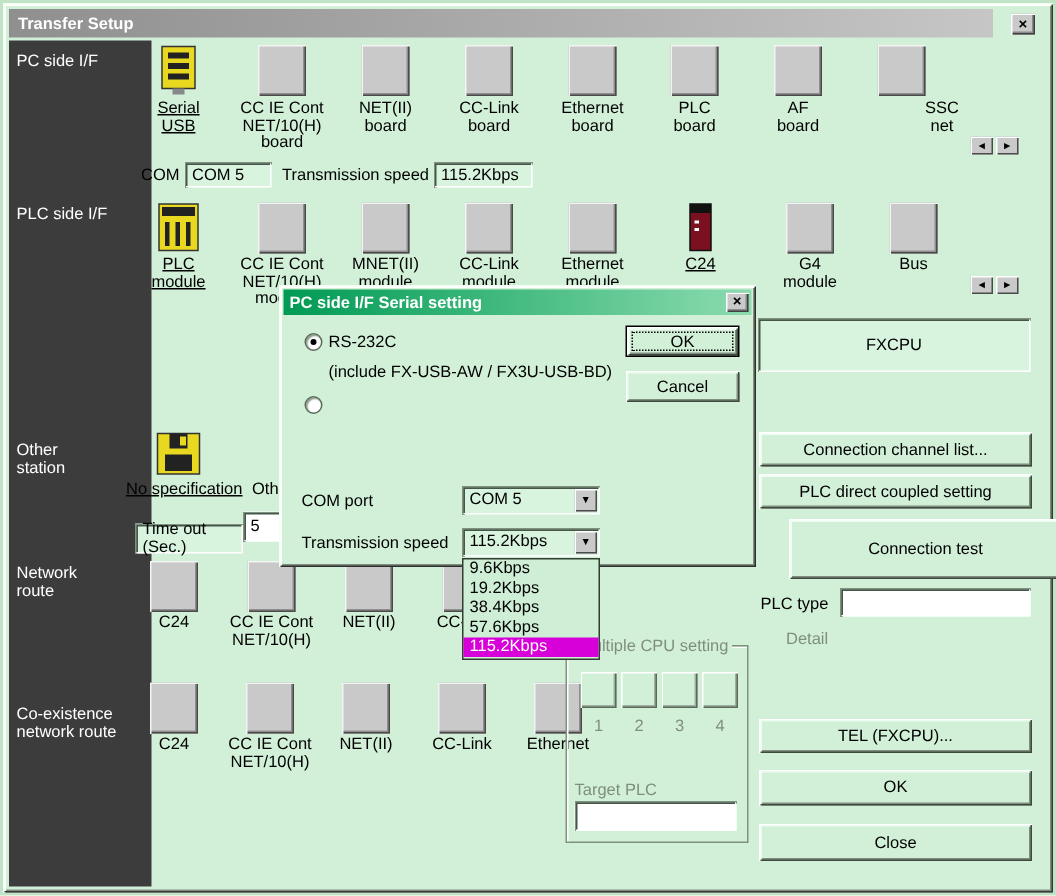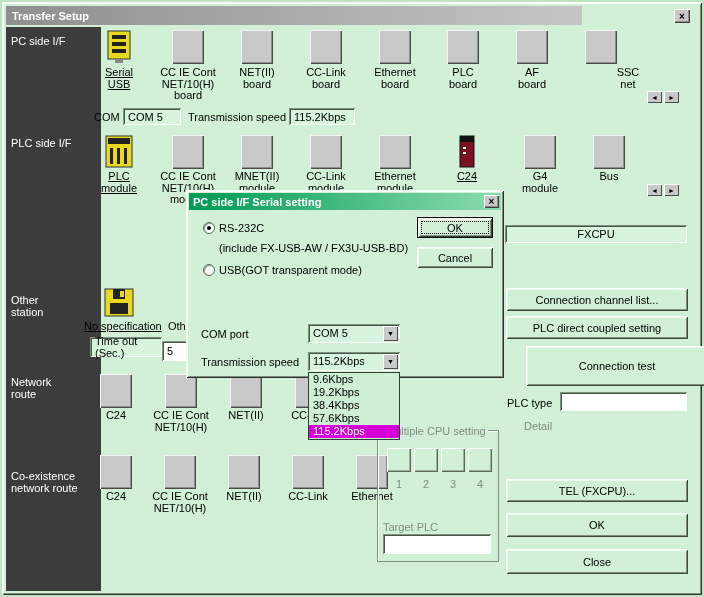--- a/index.html
+++ b/index.html
@@ -1,21 +1,21 @@
 <!DOCTYPE html>
 <html><head>
 <meta charset="utf-8">
 <style>
   * { margin:0; padding:0; box-sizing:border-box; }
   body { font-family:"Liberation Sans", sans-serif; font-size:11px; color:#000; }
   .screen { position:relative; width:704px; height:597px; background:#bfe3c4; overflow:hidden; }
   .abs { position:absolute; }
   .window { left:2px; top:2px; width:700px; height:593px; background:#d2f0d8;
             box-shadow: inset 1px 1px 0 #f2fff2, inset -1px -1px 0 #383838, inset 2px 2px 0 #ffffff, inset -2px -2px 0 #7f8f7f; }
-  .titlebar { left:6px; top:6px; width:576px; height:19px; background:linear-gradient(90deg,#8f8f8f,#c6c6c6);
+  .titlebar { left:6px; top:6px; width:656px; height:19px; background:linear-gradient(90deg,#8f8f8f,#c6c6c6);
               color:#fff; font-weight:bold; display:flex; align-items:center; padding-left:6px; }
   .sysbtn { background:#c9c9c9; box-shadow: inset 1px 1px 0 #ffffff, inset -1px -1px 0 #404040, inset -2px -2px 0 #8a8a8a;
             color:#000; font-size:10px; font-weight:bold; display:flex; align-items:center; justify-content:center; }
   .sidebar { left:6px; top:27px; width:95px; height:564px; background:#3c3c3c; color:#fff; }
   .side-label { left:5px; white-space:pre-line; line-height:12px; }
   .gicon { width:32px; height:34px; background:#c9c9c9;
            box-shadow: inset 1px 1px 0 #f4f4f4, inset -1px -1px 0 #4a4a4a, inset -2px -2px 0 #8f8f8f; }
   .icon-label { width:68px; text-align:center; white-space:pre-line; line-height:11.5px; }
   .u { text-decoration:underline; }
   .scroll-btn { width:15px; height:12px; background:#c9c9c9; font-size:7px;
@@ -162,21 +162,21 @@
   <div class="abs" style="left:104px;top:288px;width:30px;height:30px;">
     <svg width="30" height="30">
       <rect x="1" y="1" width="28" height="27" fill="#e8d820" stroke="#333"></rect>
       <rect x="9" y="1" width="12" height="10" fill="#222"></rect>
       <rect x="16" y="3" width="4" height="6" fill="#e8d820"></rect>
       <rect x="6" y="15" width="18" height="11" fill="#222"></rect>
     </svg>
   </div>
   <div class="abs u" style="left:84px;top:320px;white-space:nowrap;">No specification</div>
   <div class="abs" style="left:168px;top:320px;">Oth</div>
-  <div class="abs sunken field" style="left:90px;top:337px;width:72px;height:20px;">
+  <div class="abs sunken field" style="left:90px;top:349px;width:72px;height:20px;">
     <span>Time out (Sec.)</span>
   </div>
   <div class="abs sunken white field" style="left:162px;top:341px;width:42px;height:20px;">
     <span>5</span>
   </div>
 
   <div class="abs gicon" style="left:100px;top:374px;"></div>
   <div class="abs gicon" style="left:165px;top:374px;"></div>
   <div class="abs gicon" style="left:230px;top:374px;"></div>
   <div class="abs gicon" style="left:295px;top:374px;"></div>
@@ -192,21 +192,21 @@
   <div class="abs gicon" style="left:292px;top:455px;"></div>
   <div class="abs gicon" style="left:356px;top:455px;"></div>
   <div class="abs icon-label" style="left:82px;top:491px;">C24</div>
   <div class="abs icon-label" style="left:146px;top:491px;">CC IE Cont
 NET/10(H)</div>
   <div class="abs icon-label" style="left:210px;top:491px;">NET(II)</div>
   <div class="abs icon-label" style="left:274px;top:491px;">CC-Link</div>
   <div class="abs icon-label" style="left:338px;top:491px;">Ethernet</div>
 
 
-  <div class="abs sunken" style="left:505px;top:225px;width:182px;height:18px;display:flex;align-items:center;justify-content:center;">
+  <div class="abs sunken" style="left:505px;top:212px;width:182px;height:36px;display:flex;align-items:center;justify-content:center;">
     <span>FXCPU</span>
   </div>
   <div class="abs btn" style="left:506px;top:288px;width:182px;height:23px;">Connection channel list...</div>
   <div class="abs btn" style="left:506px;top:316px;width:182px;height:23px;">PLC direct coupled setting</div>
   <div class="abs btn" style="left:526px;top:346px;width:182px;height:40px;">Connection test</div>
 
   <div class="abs" style="left:507px;top:397px;">PLC type</div>
   <div class="abs sunken white field" style="left:560px;top:392px;width:127px;height:19px;">
     <span></span>
   </div>
@@ -234,21 +234,20 @@
 
   <div class="abs dialog">
     <div class="abs dlg-title">
       <span>PC side I/F  Serial setting</span>
       <div class="sysbtn" style="position:absolute;right:2px;top:2px;width:15px;height:13px;">×</div>
     </div>
     <div class="abs radio on" style="left:17px;top:32px;"></div>
     <div class="abs" style="left:33px;top:32px;">RS-232C</div>
     <div class="abs" style="left:33px;top:52px;">(include FX-USB-AW / FX3U-USB-BD)</div>
     <div class="abs radio" style="left:17px;top:74px;"></div>
-    <div class="abs" style="left:33px;top:74px;">USB(GOT transparent mode)</div>
 
     <div class="abs btn btn-focus" style="left:231px;top:27px;width:76px;height:21px;">OK</div>
     <div class="abs btn" style="left:231px;top:57px;width:76px;height:21px;">Cancel</div>
 
     <div class="abs" style="left:15px;top:138px;">COM port</div>
     <div class="abs combo" style="left:122px;top:134px;width:92px;height:19px;">
       <span class="combo-val">COM 5</span>
       <span class="combo-arrow">▼</span>
     </div>
     <div class="abs" style="left:15px;top:166px;">Transmission speed</div>

